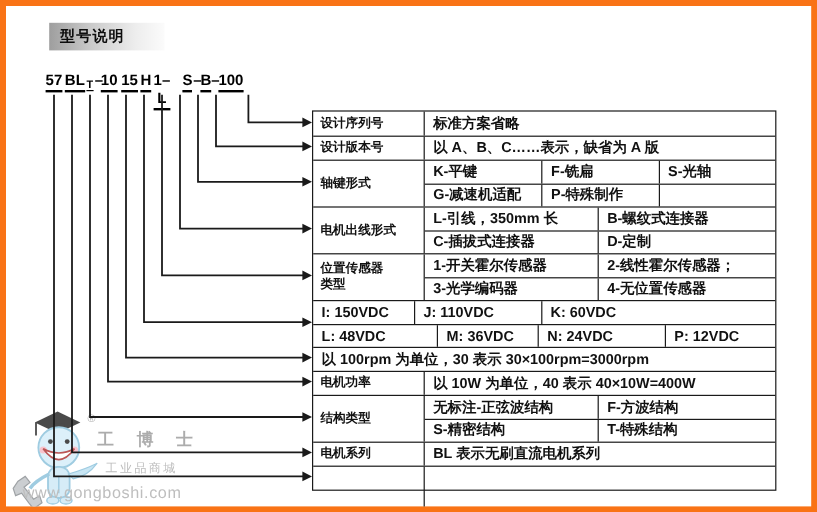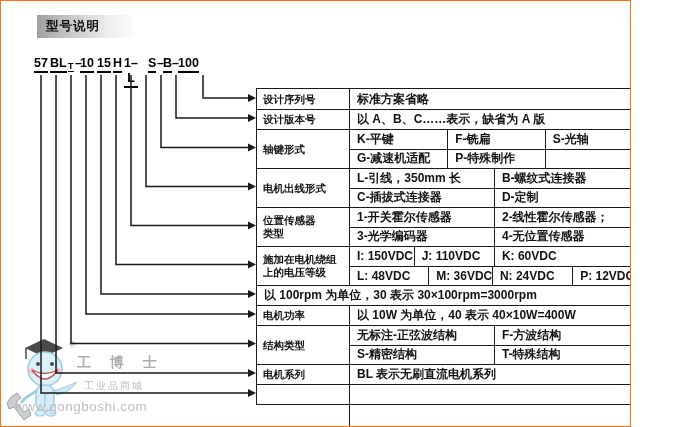--- a/index.html
+++ b/index.html
@@ -1,20 +1,20 @@
 <!DOCTYPE html>
 <html><head>
 <meta charset="utf-8">
 <style>
   html,body{margin:0;padding:0;background:#fff;}
   #page{
-    position:relative;width:631px;height:427px;background:#fff;
+    position:relative;width:681px;height:427px;background:#fff;
     font-family:"Liberation Sans","DejaVu Sans",sans-serif;
     color:#111;overflow:hidden;box-sizing:border-box;
-    border:1px solid #f97316;
+    border:5px solid #f97316;
   }
   
   #title-bar{
     position:absolute;left:36px;top:14px;width:96px;height:23px;
     background:linear-gradient(90deg,#9e9e9e 0%,#c9c9c9 35%,#ededed 75%,#fbfbfb 100%);
     display:flex;align-items:center;padding-left:9px;box-sizing:border-box;
   }
   #title-bar .t{font-size:12.5px;font-weight:bold;letter-spacing:1px;color:#0d0d0d;}
   
   #model{position:absolute;left:0;top:55px;height:18px;font-weight:bold;font-size:12.5px;color:#000;}
@@ -156,22 +156,20 @@
             <div class="tcell" style="width: 49.3%; flex: 0 0 49.3%;">1-开关霍尔传感器</div>
             <div class="tcell" style="width: 50.7%; flex: 0 0 50.7%;">2-线性霍尔传感器；</div>
           </div>
           <div class="tline">
             <div class="tcell" style="width: 49.3%; flex: 0 0 49.3%;">3-光学编码器</div>
             <div class="tcell" style="width: 50.7%; flex: 0 0 50.7%;">4-无位置传感器</div>
           </div>
         </div>
       </div>
       <div class="trow" style="height: 39px;">
-        <div class="tlabel">施加在电机绕组
-上的电压等级</div>
         <div class="tcontent">
           <div class="tline">
             <div class="tcell" style="width: 21.8%; flex: 0 0 21.8%;">I: 150VDC</div>
             <div class="tcell" style="width: 27.5%; flex: 0 0 27.5%;">J: 110VDC</div>
             <div class="tcell" style="width: 23.9%; flex: 0 0 23.9%;">K: 60VDC</div>
           </div>
           <div class="tline">
             <div class="tcell" style="width: 26.8%; flex: 0 0 26.8%;">L: 48VDC</div>
             <div class="tcell" style="width: 21.8%; flex: 0 0 21.8%;">M: 36VDC</div>
             <div class="tcell" style="width: 27.5%; flex: 0 0 27.5%;">N: 24VDC</div>

